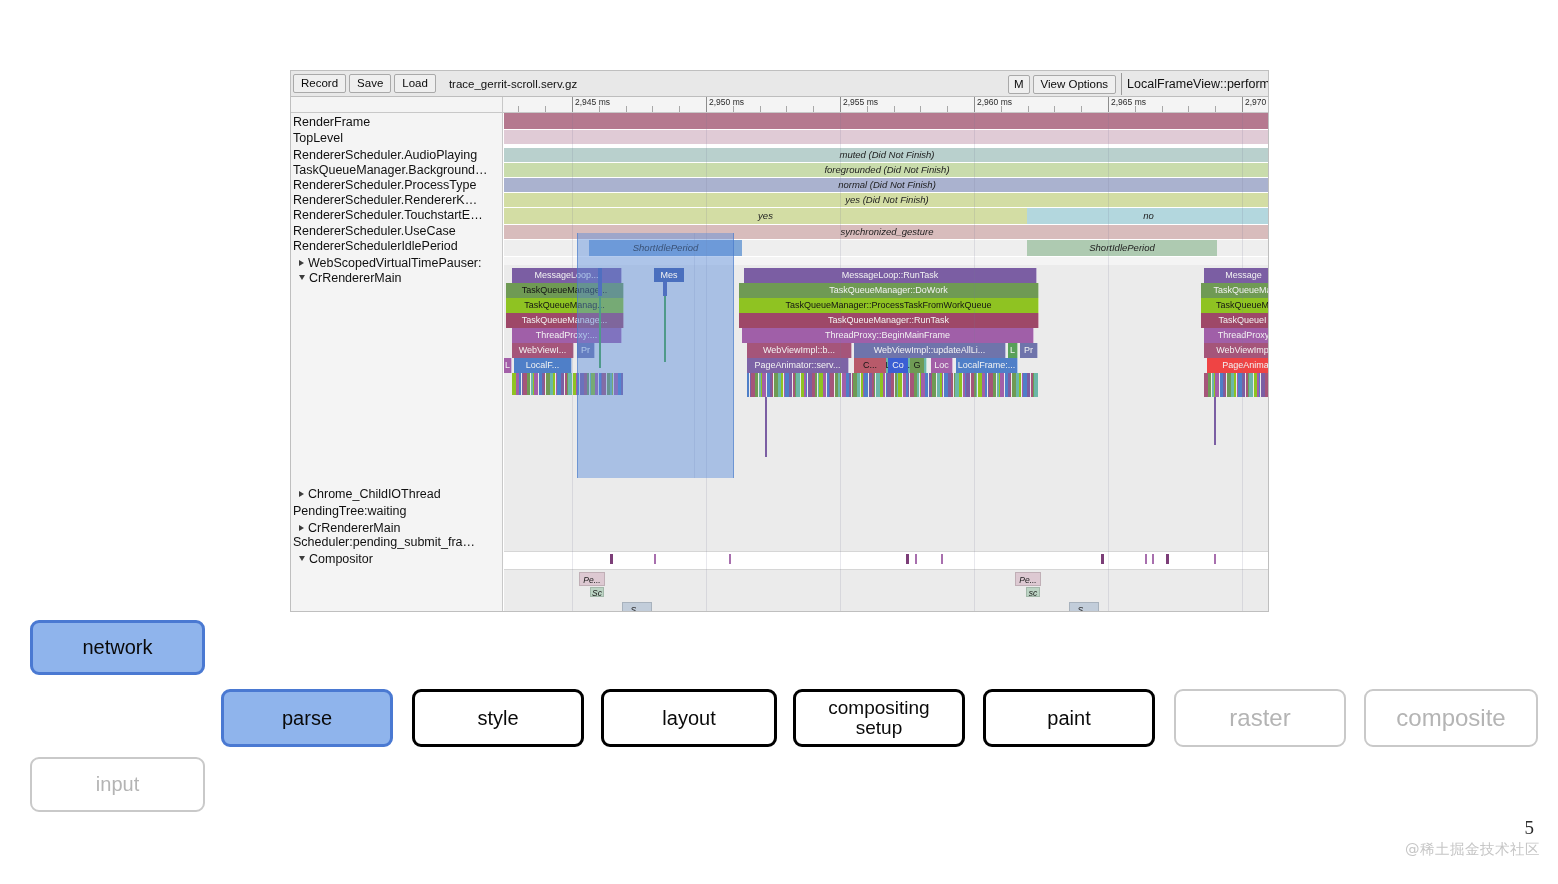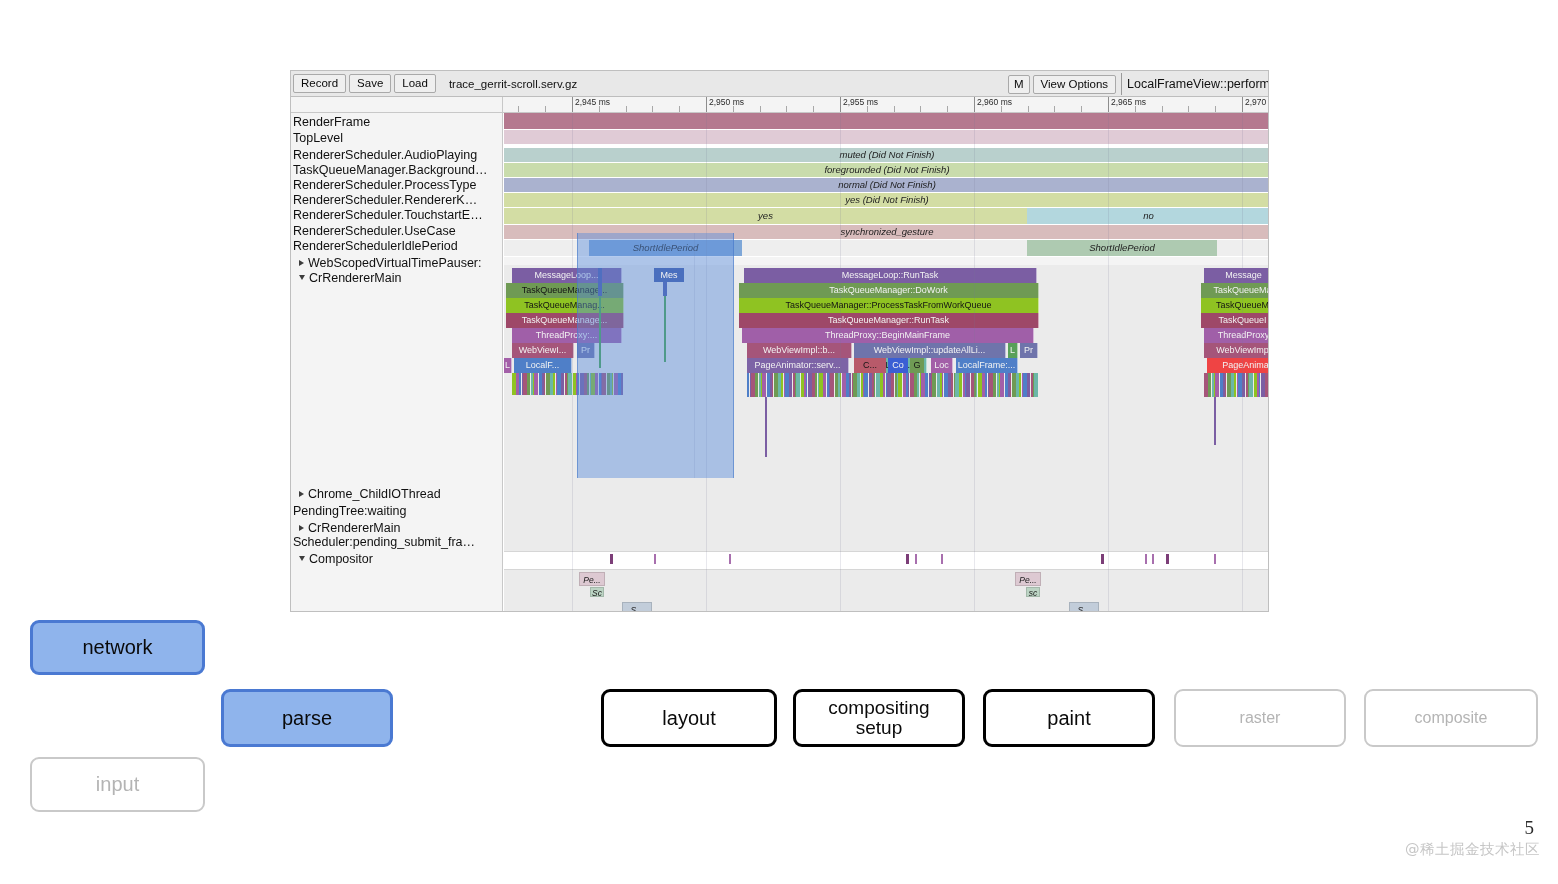--- a/index.html
+++ b/index.html
@@ -564,33 +564,36 @@
 
 </div>
 
 <div id="legend">
     <div class="pill on" style="left: 30px; top: 8px; width: 175px; height: 55px; font-size: 20px;">
       <span>network</span>
     </div>
     <div class="pill on" style="left: 221px; top: 77px; width: 172px; height: 58px; font-size: 20px;">
       <span>parse</span>
     </div>
+    <div class="pill off" style="left: 412px; top: 77px; width: 172px; height: 58px; font-size: 20px;">
+      <span>style</span>
+    </div>
     <div class="pill off" style="left: 601px; top: 77px; width: 176px; height: 58px; font-size: 20px;">
       <span>layout</span>
     </div>
     <div class="pill off" style="left: 983px; top: 77px; width: 172px; height: 58px; font-size: 20px;">
       <span>paint</span>
     </div>
     <div class="pill off" style="left: 793px; top: 77px; width: 172px; height: 58px; font-size: 19px;">
       <span>compositing<br>setup</span>
     </div>
-    <div class="pill dis" style="left: 1174px; top: 77px; width: 172px; height: 58px; font-size: 16px;">
+    <div class="pill dis" style="left: 1174px; top: 77px; width: 172px; height: 58px; font-size: 24px;">
       <span>raster</span>
     </div>
-    <div class="pill dis" style="left: 1364px; top: 77px; width: 174px; height: 58px; font-size: 16px;">
+    <div class="pill dis" style="left: 1364px; top: 77px; width: 174px; height: 58px; font-size: 24px;">
       <span>composite</span>
     </div>
     <div class="pill dis" style="left: 30px; top: 145px; width: 175px; height: 55px; font-size: 20px;">
       <span>input</span>
     </div>
   </div>
 
 <div id="page-number">5</div>
 <div id="watermark">@稀土掘金技术社区</div>
 

